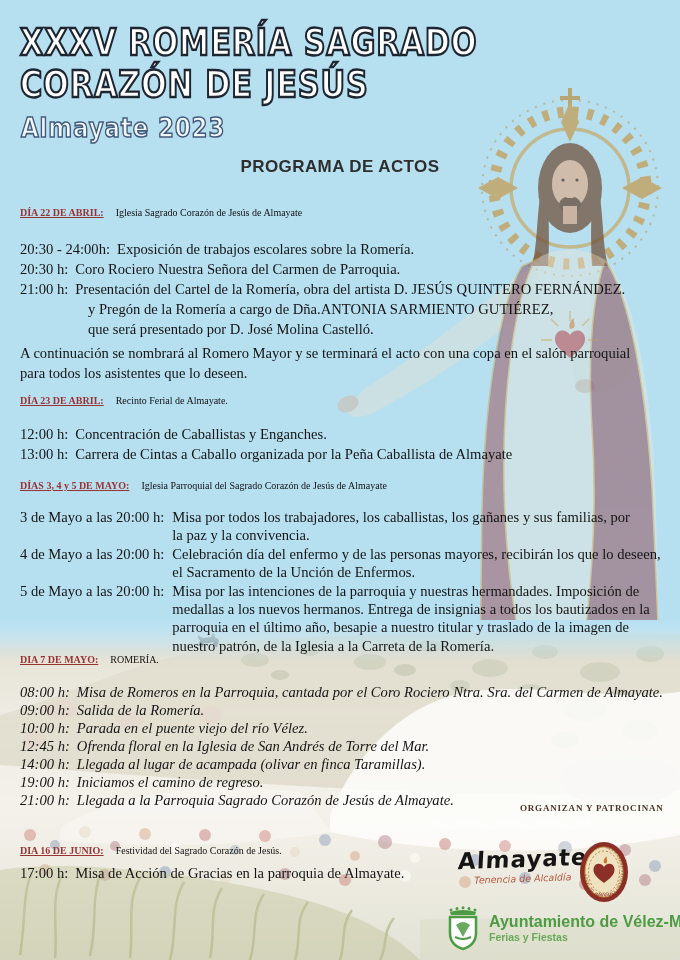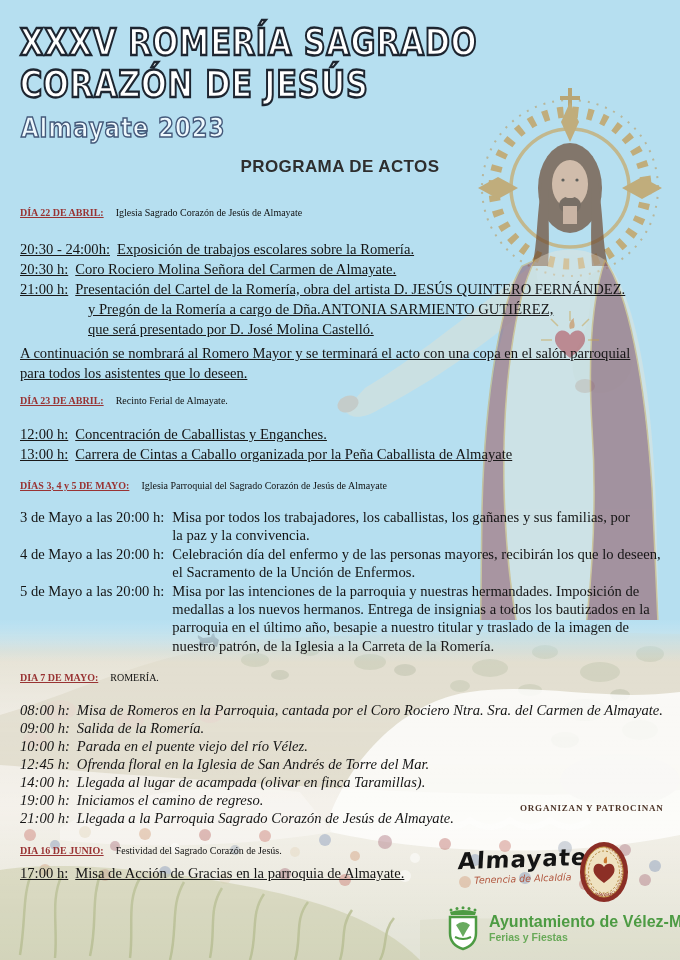--- a/index.html
+++ b/index.html
@@ -18,21 +18,21 @@
             transform:scaleX(.85);transform-origin:left top;white-space:nowrap;letter-spacing:1px;}
   .program-heading{position:absolute;left:0;top:157px;width:680px;text-align:center;z-index:5;
             font-family:"Liberation Sans",sans-serif;font-weight:bold;font-size:17px;
             letter-spacing:.4px;color:#2e2e2e;}
   
   .section{position:absolute;left:20px;width:648px;z-index:5;}
   .headline{font-size:10px;line-height:22px;white-space:nowrap;}
   .shead{font-weight:bold;color:#993333;text-decoration:underline;}
   .venue{margin-left:12px;color:#111;}
   .ev,.note-line{font-size:14.6px;color:#151515;}
-  .lh20{line-height:20px;text-decoration:underline;}
+  .lh20{line-height:20px;}
   .lh184{line-height:18.4px;}
   .lh18{line-height:18px;font-style:italic;}
   .nowrap{white-space:nowrap;}
   .ev .t{margin-right:7px;}
   .flexev{display:flex;}
   .flexev .t{flex:none;margin-right:8px;}
   .ln{display:block;}
   
   .organizers{position:absolute;left:520px;top:803px;z-index:6;font-family:"Liberation Serif",serif;
               font-weight:bold;font-size:9px;letter-spacing:.8px;color:#4d3529;white-space:nowrap;}
@@ -216,21 +216,21 @@
   </div>
   <div class="subtitle">Almayate 2023</div>
   <div class="program-heading">PROGRAMA DE ACTOS</div>
 
   <div class="section" style="top:202px">
     <div class="headline">
       <span class="shead">DÍA 22 DE ABRIL:</span><span class="venue">Iglesia Sagrado Corazón de Jesús de Almayate</span>
     </div>
     <div class="lh20" style="margin-top:15px">
       <div class="ev nowrap"><span class="t">20:30 - 24:00h:</span><span>Exposición de trabajos escolares sobre la Romería.</span></div>
-      <div class="ev nowrap"><span class="t">20:30 h:</span><span>Coro Rociero Molina Señora del Carmen de Almayate.</span></div>
+      <div class="ev nowrap"><span class="t">20:30 h:</span><span>Coro Rociero Nuestra Señora del Carmen de Parroquia.</span></div>
       <div class="ev nowrap"><span class="t">21:00 h:</span><span>Presentación del Cartel de la Romería, obra del artista D. JESÚS QUINTERO FERNÁNDEZ.</span></div>
       <div class="ev nowrap" style="margin-left:68px">y Pregón de la Romería a cargo de Dña.ANTONIA SARMIENTO GUTIÉREZ,</div>
       <div class="ev nowrap" style="margin-left:68px">que será presentado por D. José Molina Castelló.</div>
     </div>
     <div class="lh20" style="margin-top:4px">
       <div class="note-line">A continuación se nombrará al Romero Mayor y se terminará el acto con una copa en el salón parroquial</div>
       <div class="note-line">para todos los asistentes que lo deseen.</div>
     </div>
   </div>
 
@@ -268,21 +268,21 @@
         <span>
             <span class="ln">Misa por las intenciones de la parroquia y nuestras hermandades. Imposición de</span>
             <span class="ln">medallas a los nuevos hermanos. Entrega de insignias a todos los bautizados en la</span>
             <span class="ln">parroquia en el último año, besapie a nuestro titular y traslado de la imagen de</span>
             <span class="ln">nuestro patrón, de la Iglesia a la Carreta de la Romería.</span>
           </span>
       </div>
     </div>
   </div>
 
-  <div class="section" style="top:667px">
+  <div class="section" style="top:649px">
     <div class="headline">
       <span class="shead">DIA 7 DE MAYO:</span><span class="venue">ROMERÍA.</span>
     </div>
     <div class="lh18" style="margin-top:12px">
       <div class="ev nowrap"><span class="t">08:00 h:</span><span>Misa de Romeros en la Parroquia, cantada por el Coro Rociero Ntra. Sra. del Carmen de Almayate.</span></div>
       <div class="ev nowrap"><span class="t">09:00 h:</span><span>Salida de la Romería.</span></div>
       <div class="ev nowrap"><span class="t">10:00 h:</span><span>Parada en el puente viejo del río Vélez.</span></div>
       <div class="ev nowrap"><span class="t">12:45 h:</span><span>Ofrenda floral en la Iglesia de San Andrés de Torre del Mar.</span></div>
       <div class="ev nowrap"><span class="t">14:00 h:</span><span>Llegada al lugar de acampada (olivar en finca Taramillas).</span></div>
       <div class="ev nowrap"><span class="t">19:00 h:</span><span>Iniciamos el camino de regreso.</span></div>

